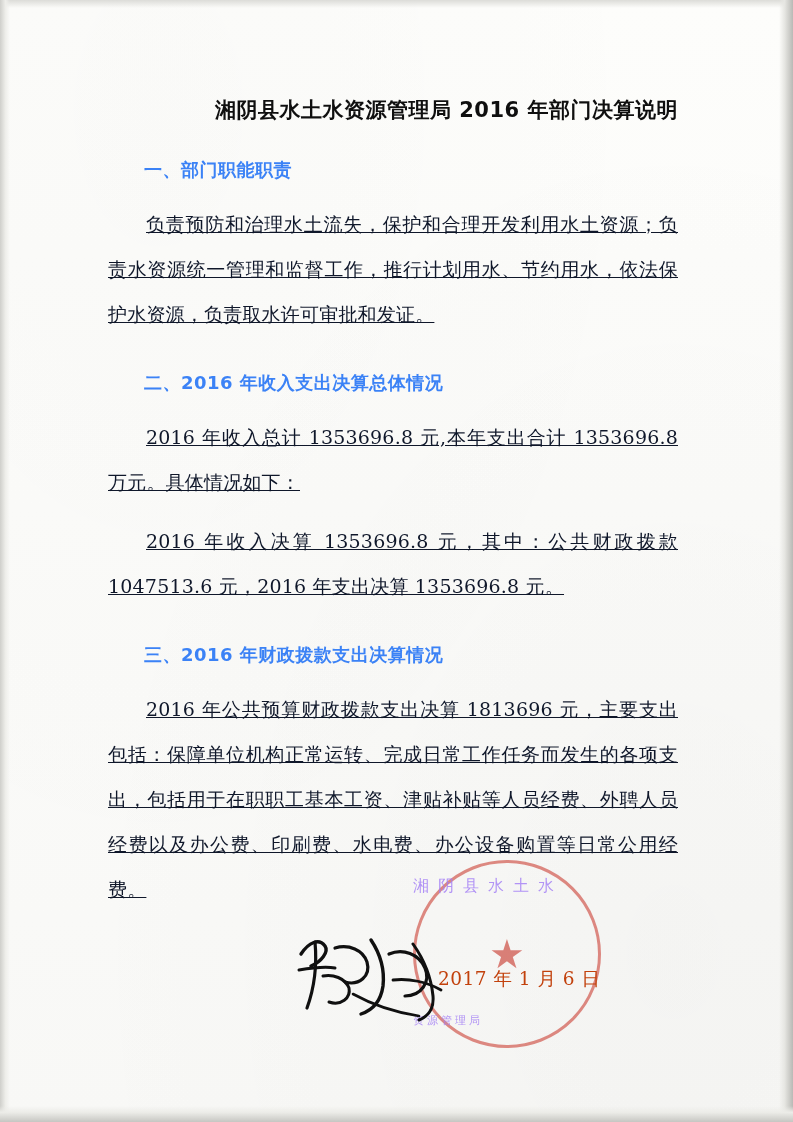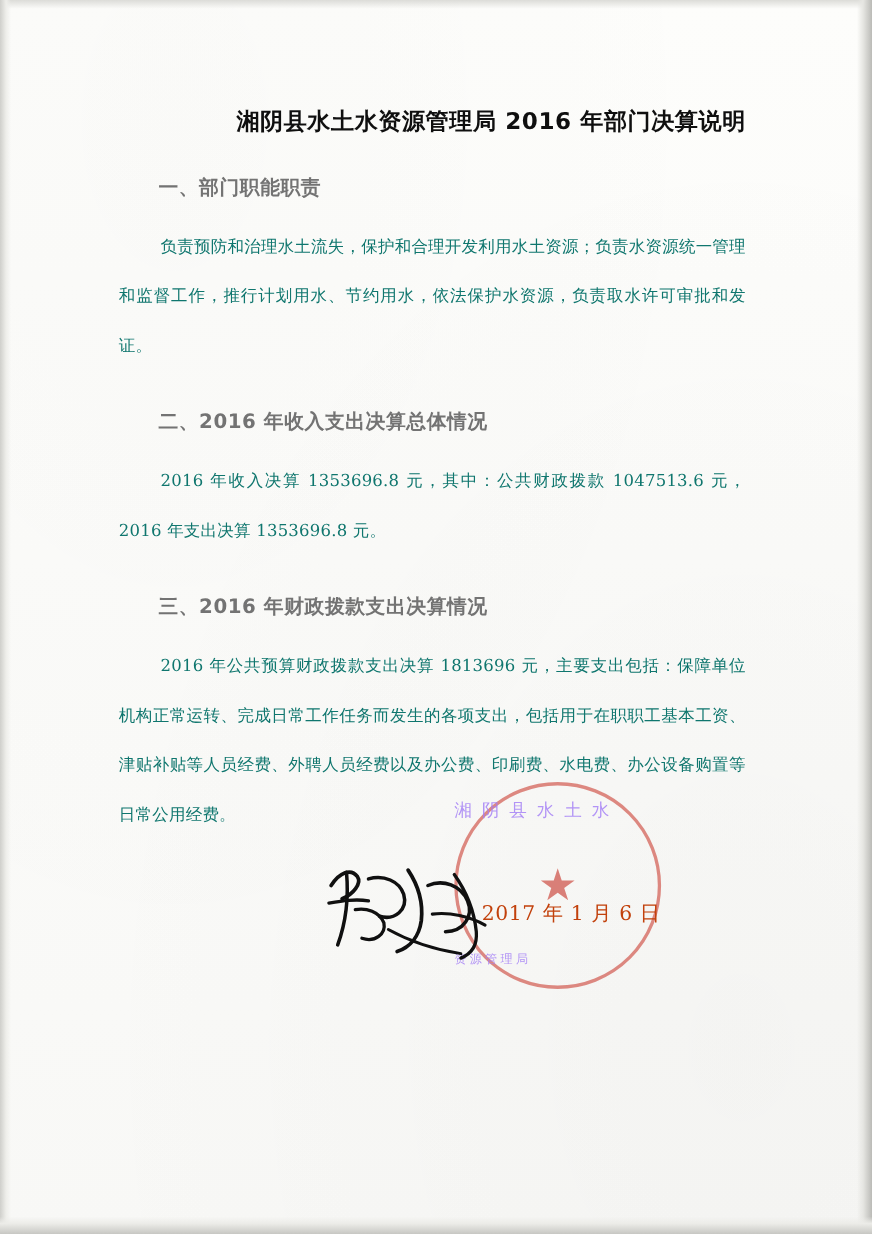--- a/index.html
+++ b/index.html
@@ -68,32 +68,33 @@
     color: #0f0f0f;
   }
 
   .section-heading {
     font-family: "DejaVu Sans", "Liberation Sans", sans-serif;
     font-weight: bold;
     font-size: 18px;
     letter-spacing: 0.5px;
     margin: 0 0 20px 0;
     padding-left: 36px;
-    color: #737373;
+    color: #3b82f6;
   }
 
   .para {
-    font-size: 15px;
+    font-size: 19px;
     line-height: 45px;
     text-align: justify;
     text-justify: inter-ideograph;
     margin: 0 0 14px 0;
     text-indent: 38px;
-    color: #0f766e;
+    color: #0f172a;
     letter-spacing: 0.2px;
+    text-decoration: underline;
   }
 
   .block-gap { height: 20px; }
 
   .sign-row {
     position: relative;
     height: 110px;
     margin-top: 18px;
   }
   .sign-date {
@@ -175,20 +176,21 @@
   <div class="content">
 
     <h1 class="doc-title">湘阴县水土水资源管理局 2016 年部门决算说明</h1>
 
     <h2 class="section-heading">一、部门职能职责</h2>
     <p class="para">负责预防和治理水土流失，保护和合理开发利用水土资源；负责水资源统一管理和监督工作，推行计划用水、节约用水，依法保护水资源，负责取水许可审批和发证。</p>
 
     <div class="block-gap"></div>
 
     <h2 class="section-heading">二、2016 年收入支出决算总体情况</h2>
+    <p class="para">2016 年收入总计 1353696.8 元,本年支出合计 1353696.8 万元。具体情况如下：</p>
     <p class="para">2016 年收入决算 1353696.8 元，其中：公共财政拨款 1047513.6 元，2016 年支出决算 1353696.8 元。</p>
 
     <div class="block-gap"></div>
 
     <h2 class="section-heading">三、2016 年财政拨款支出决算情况</h2>
     <p class="para">2016 年公共预算财政拨款支出决算 1813696 元，主要支出包括：保障单位机构正常运转、完成日常工作任务而发生的各项支出，包括用于在职职工基本工资、津贴补贴等人员经费、外聘人员经费以及办公费、印刷费、水电费、办公设备购置等日常公用经费。</p>
 
     <div class="sign-row">
 
       <div class="stamp">

